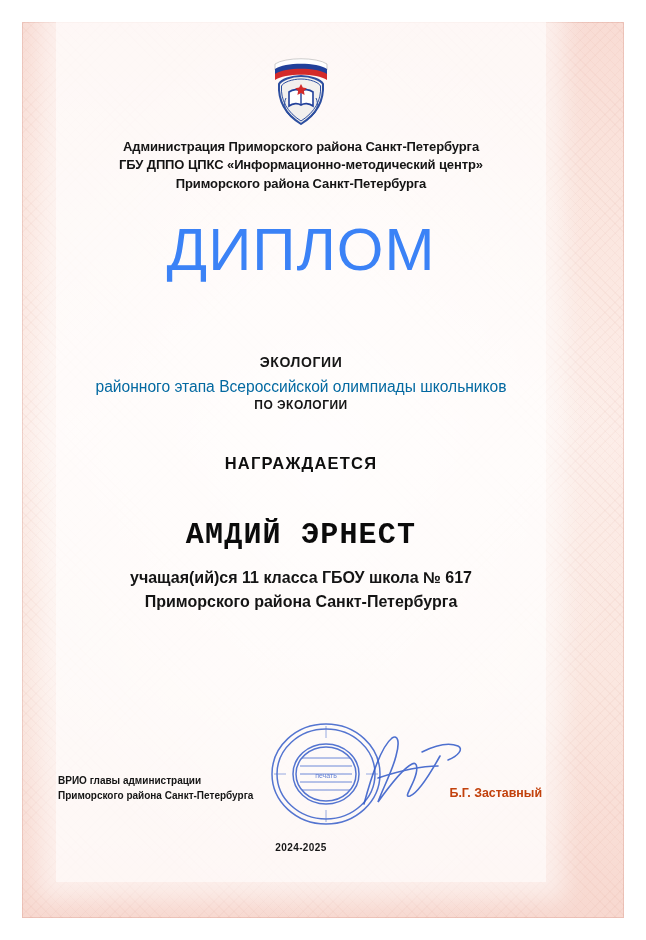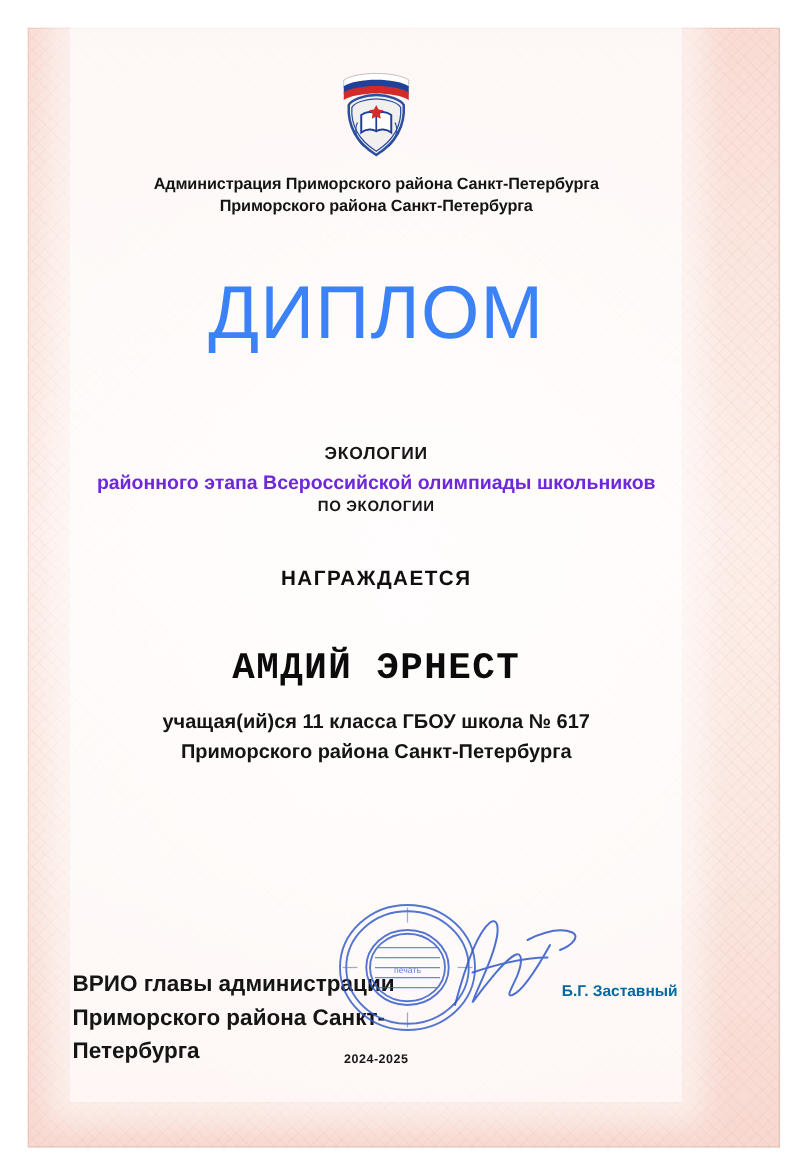--- a/index.html
+++ b/index.html
@@ -119,23 +119,23 @@
     font-weight: 700;
     letter-spacing: 0.6px;
     color: #161616;
   }
   .stage {
     position: absolute;
     left: 0;
     top: 362px;
     width: 100%;
     font-size: 15.6px;
-    font-weight: 700;
+    font-weight: 400;
     line-height: 1.38;
-    color: #6d28d9;
+    color: #0369a1;
   }
   .subject {
     position: absolute;
     left: 0;
     top: 384px;
     width: 100%;
     font-size: 12px;
     font-weight: 700;
     letter-spacing: 0.5px;
     color: #161616;
@@ -175,32 +175,32 @@
     color: #141414;
   }
 
   
   .sig-block {
     position: absolute;
     left: 2px;
     top: 760px;
     width: 300px;
     text-align: left;
-    font-size: 18px;
+    font-size: 10px;
     font-weight: 700;
     line-height: 1.48;
     color: #151515;
   }
   .signer-name {
     position: absolute;
     right: 4px;
     top: 772px;
     font-size: 12.4px;
     font-weight: 700;
-    color: #0369a1;
+    color: #c2410c;
   }
   .year {
     position: absolute;
     left: 0;
     top: 828px;
     width: 100%;
     font-size: 10px;
     font-weight: 700;
     letter-spacing: 0.4px;
     color: #161616;
@@ -255,20 +255,21 @@
 
         <path d="M48 28 l1.8 3.6 4 .6 -2.9 2.8 .7 4 -3.6-1.9 -3.6 1.9 .7-4 -2.9-2.8 4-.6 Z" fill="#d32a2a"></path>
 
         <path d="M33 42 C30 48, 32 56, 38 61" fill="none" stroke="#2d4fa0" stroke-width="1"></path>
         <path d="M63 42 C66 48, 64 56, 58 61" fill="none" stroke="#2d4fa0" stroke-width="1"></path>
       </svg>
     </div>
 
     <div class="org-block">
       <span class="org-line">Администрация Приморского района Санкт-Петербурга</span>
+      <span class="org-line">ГБУ ДППО ЦПКС «Информационно-методический центр»</span>
       <span class="org-line">Приморского района Санкт-Петербурга</span>
     </div>
 
     <div class="title">ДИПЛОМ</div>
 
     <div class="award-kind">ЭКОЛОГИИ</div>
     <div class="stage">районного этапа Всероссийской олимпиады школьников</div>
     <div class="subject">ПО ЭКОЛОГИИ</div>
 
     <div class="awarded-word">НАГРАЖДАЕТСЯ</div>

